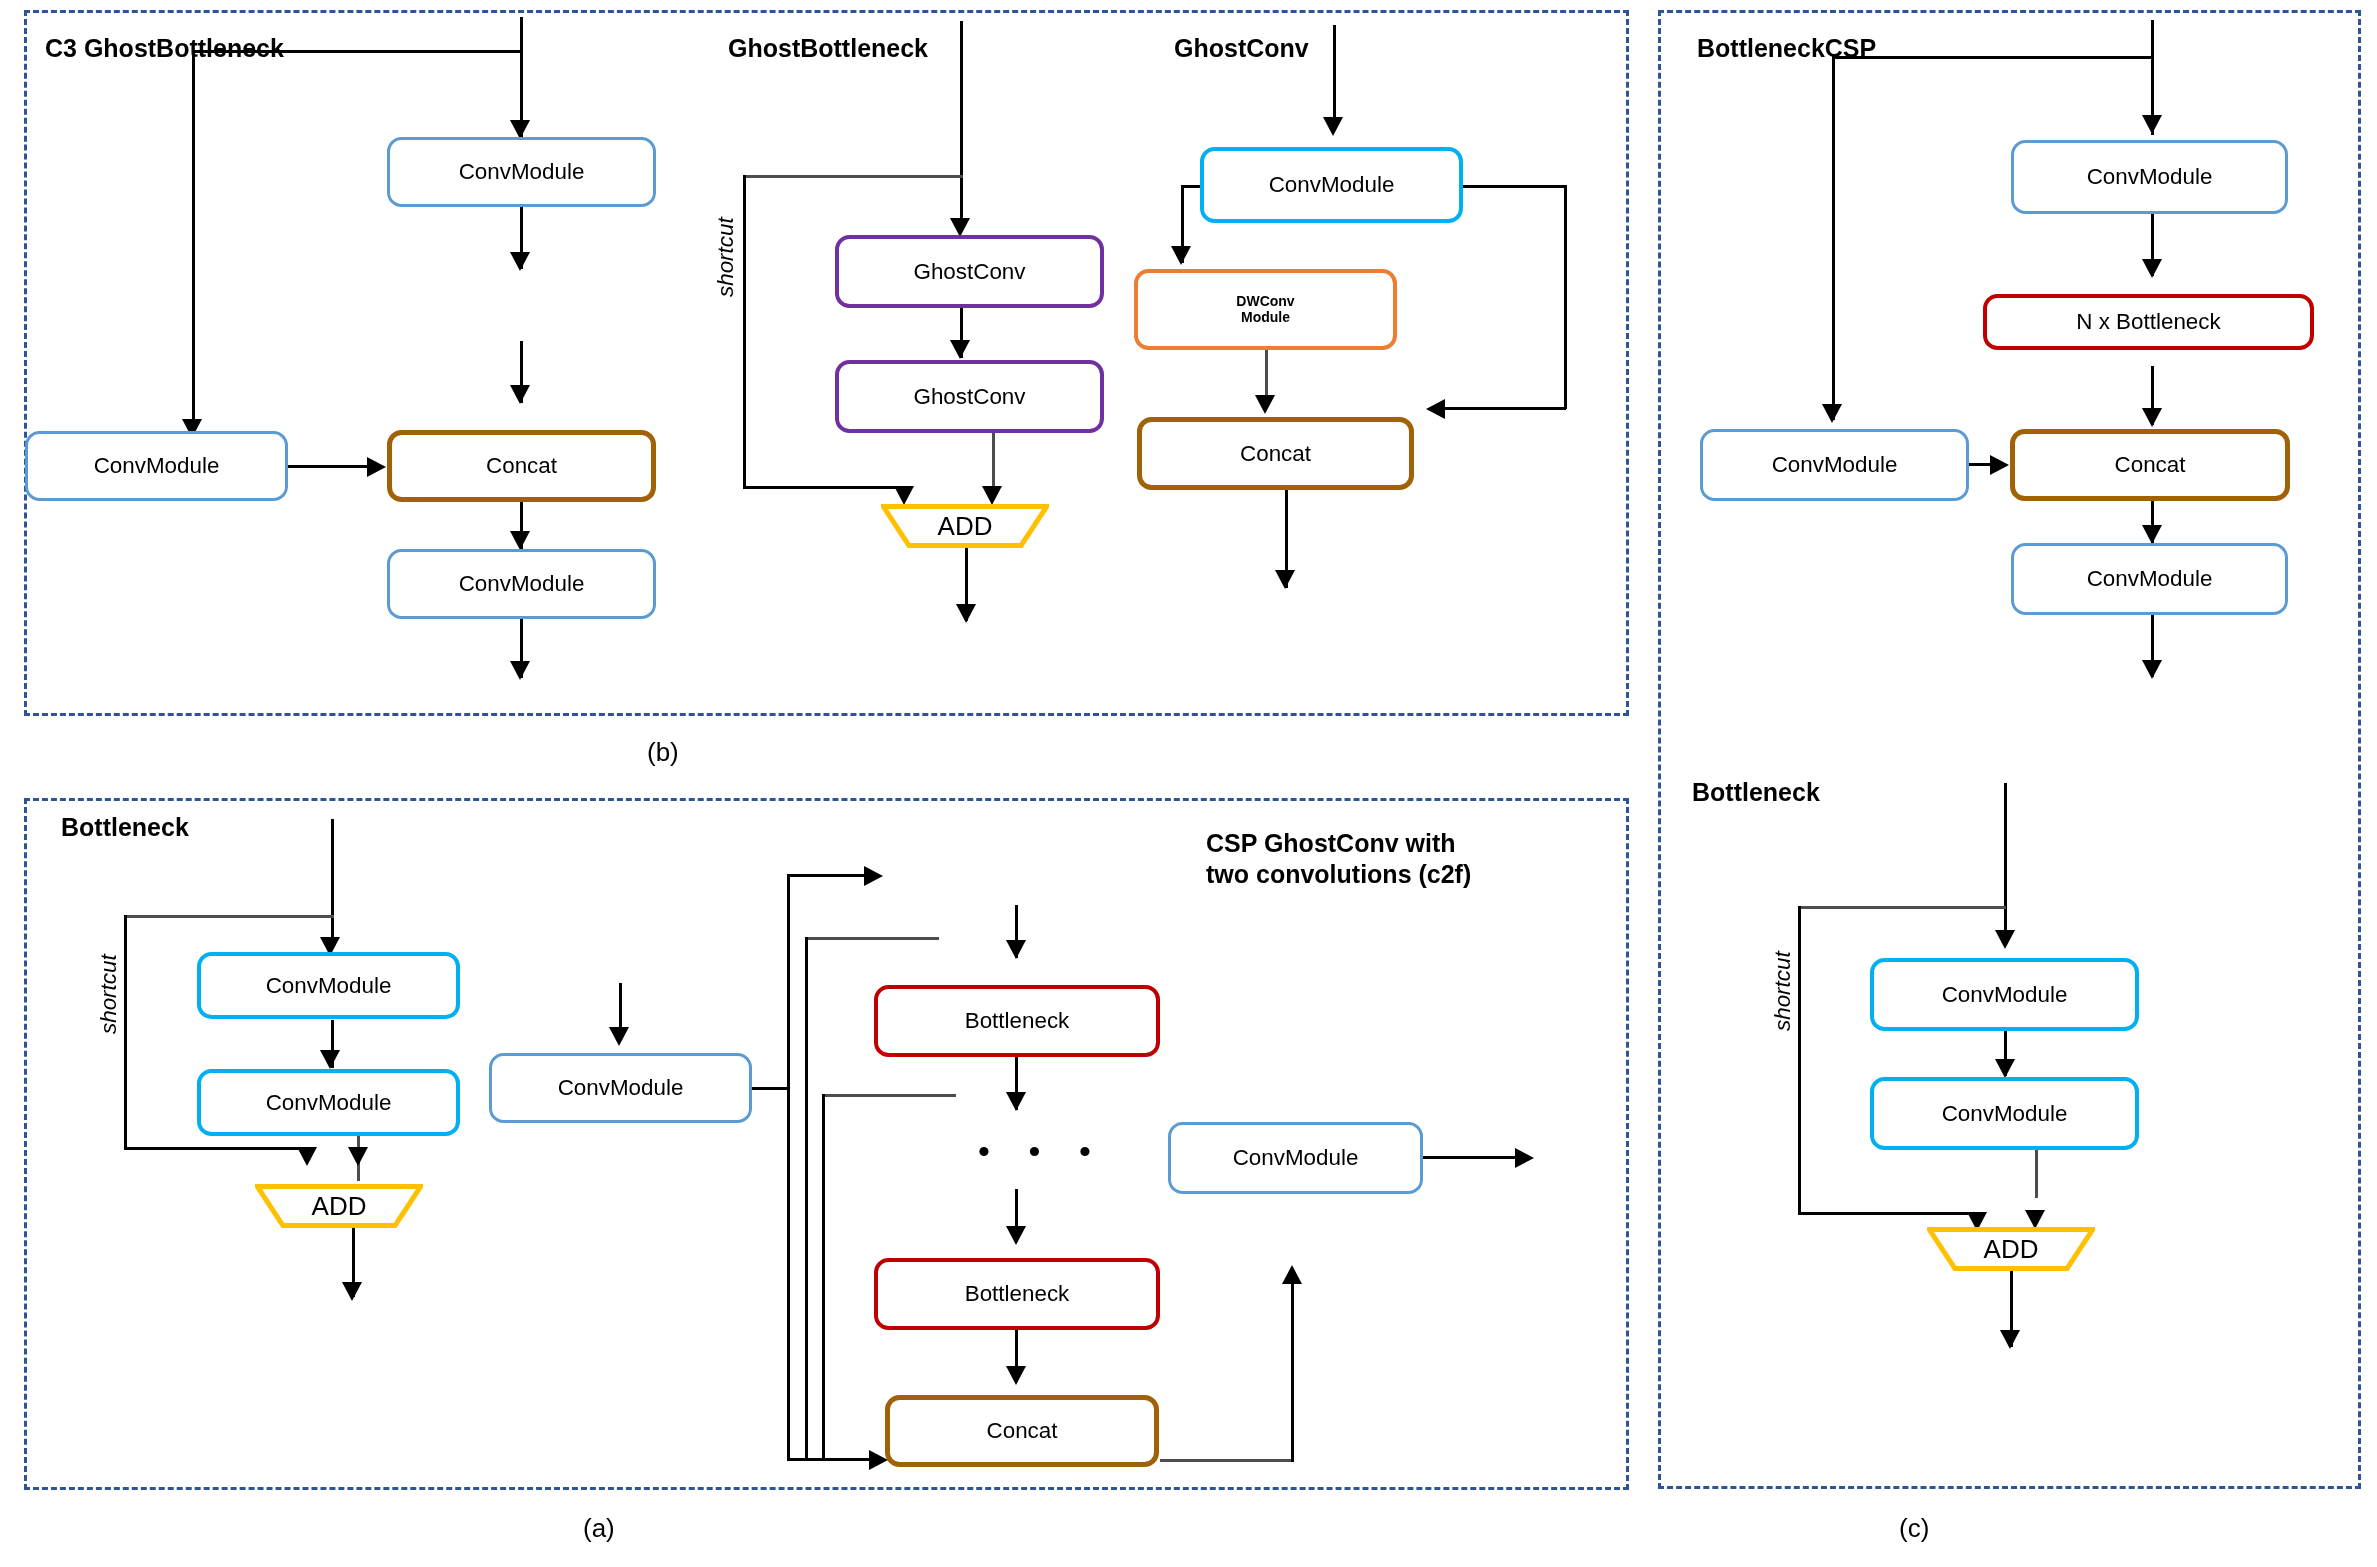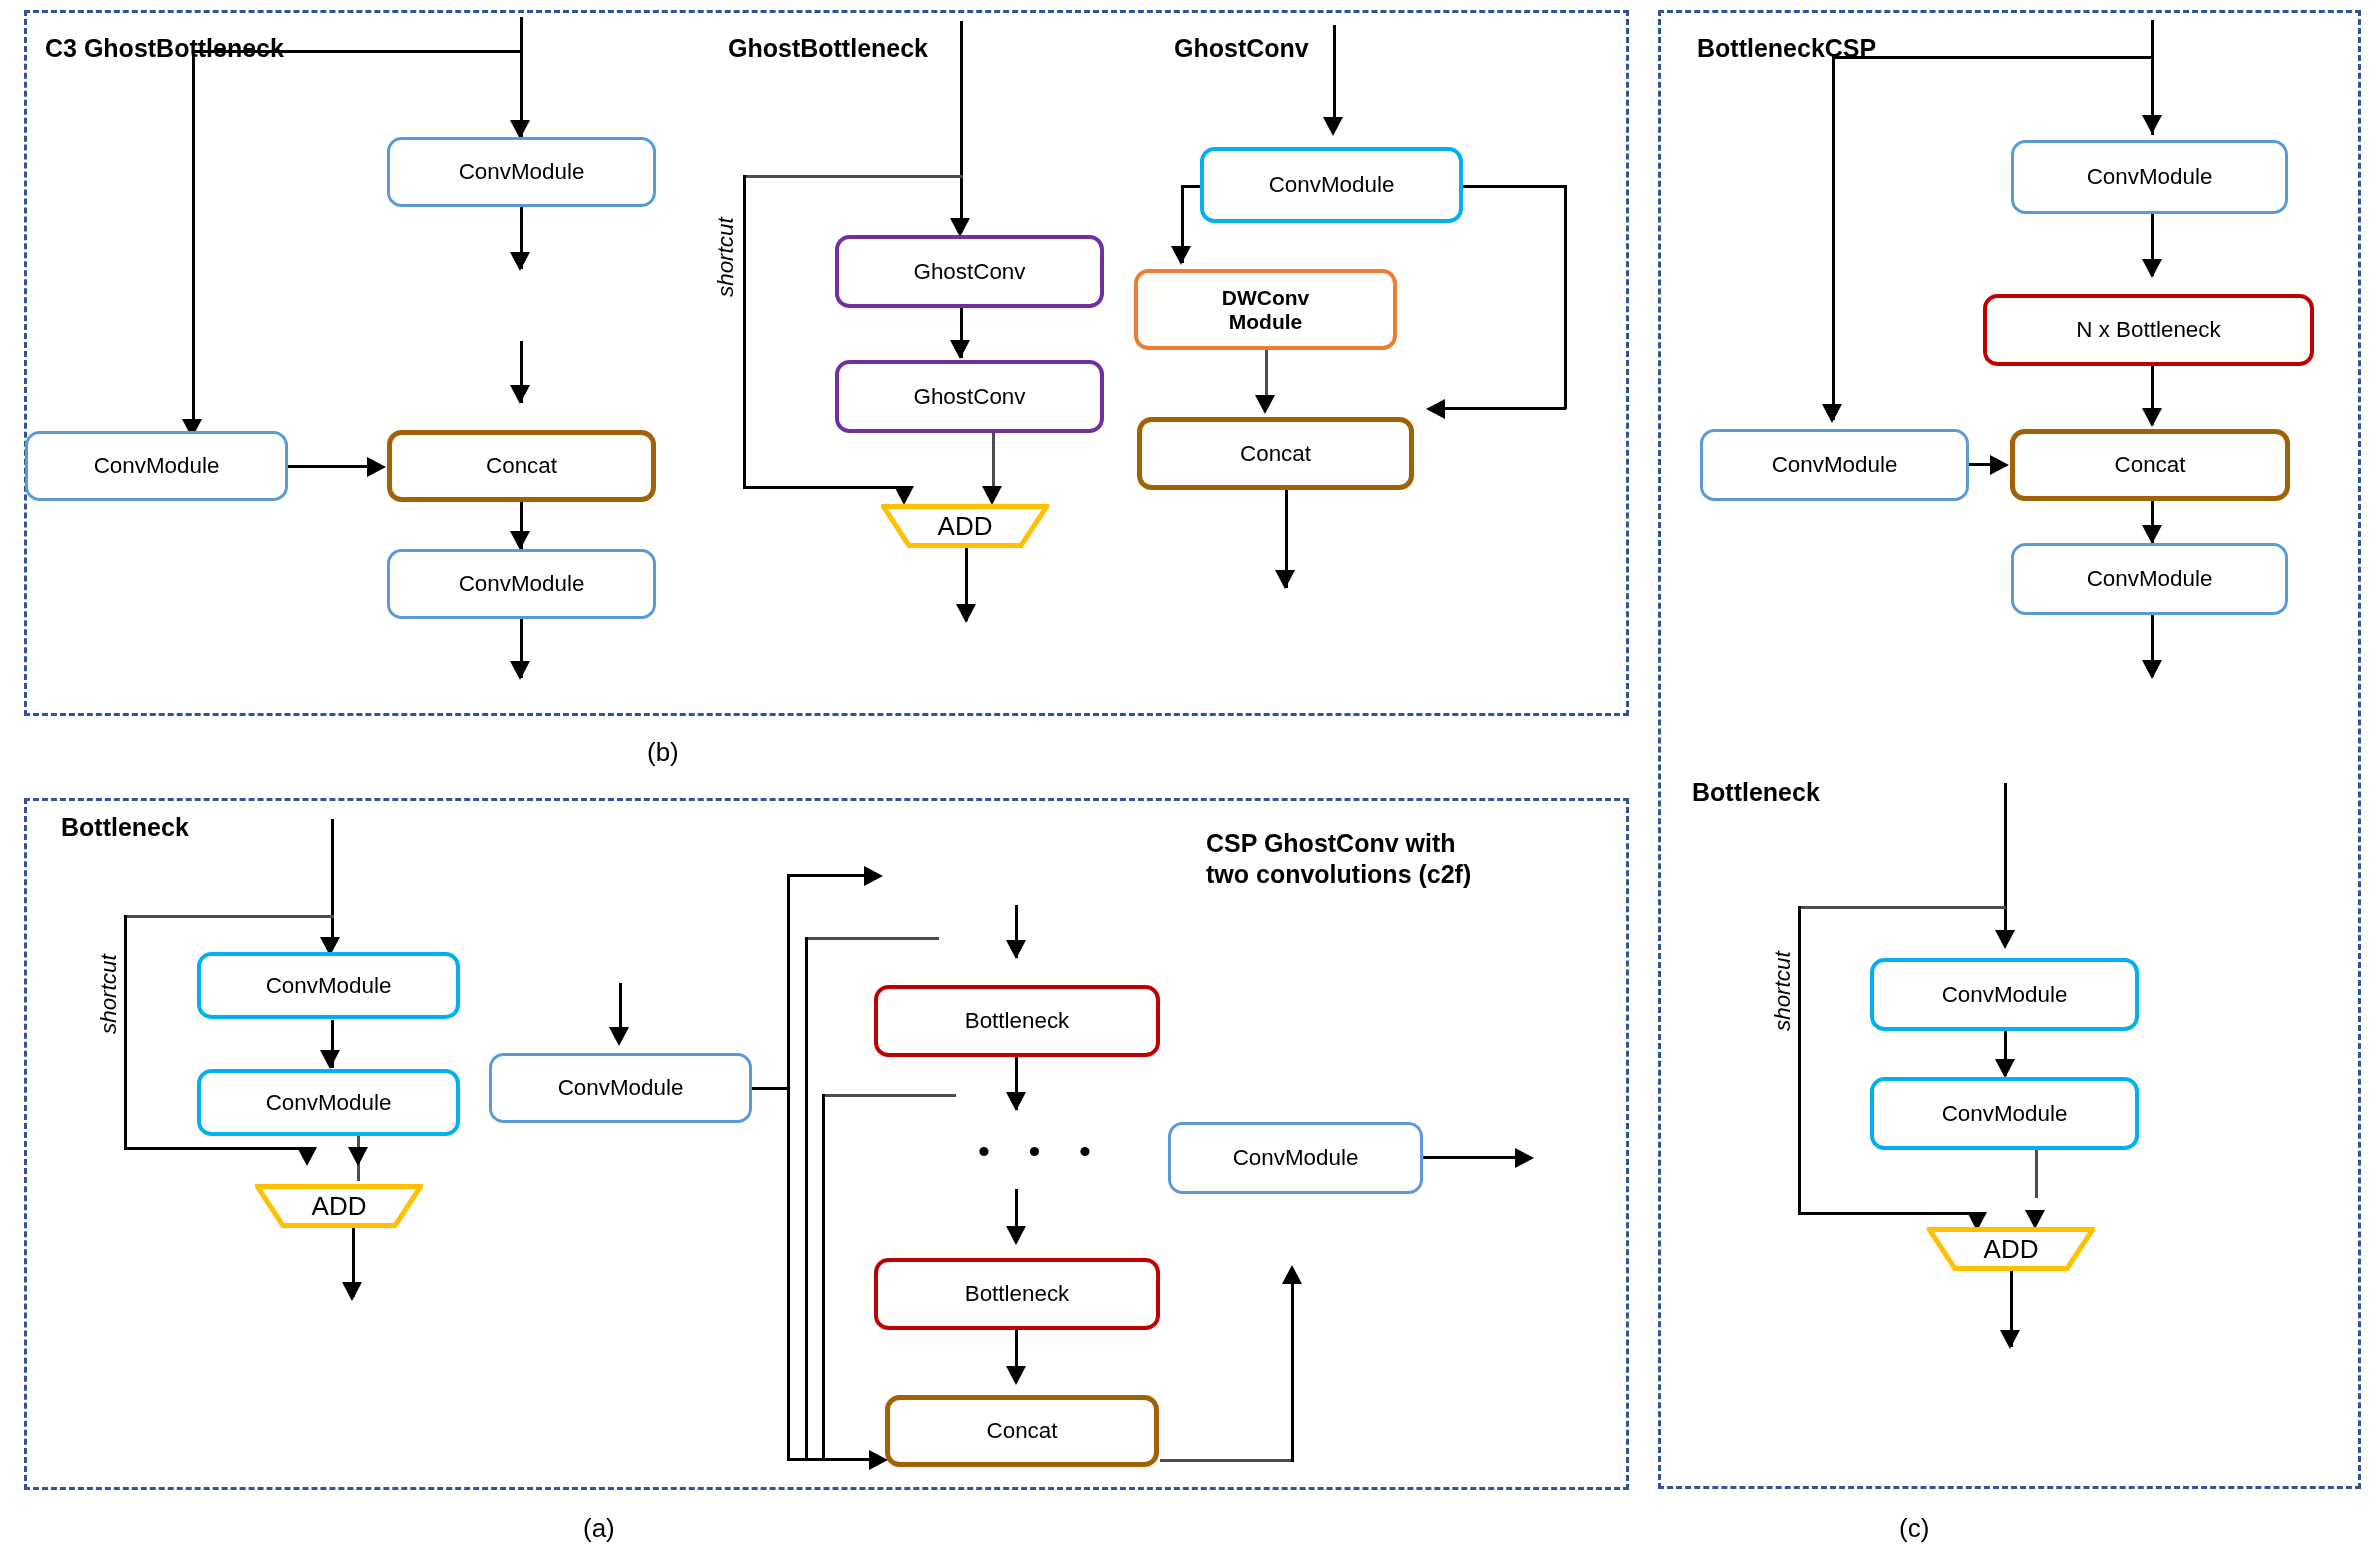--- a/index.html
+++ b/index.html
@@ -30,21 +30,21 @@
     z-index:6;
   }
   .n-blue   { border:3.9px solid #5B9BD5; }
   .n-cyan   { border:4.5px solid #00B0F0; }
   .n-red    { border:4.5px solid #C00000; }
   .n-navy   { border:5px solid #a16207; }
   .n-purple { border:4.5px solid #7030A0; }
   .n-orange { border:4.5px solid #ED7D31; }
 
   .lbl{font-size:22.4px;}
-  .lbl-sm{font-size:21px;}
+  .lbl-sm{font-size:14px;}
 
   
   .title{
     position:absolute;
     font-weight:bold;
     font-size:25px;
     color:#000000;
     white-space:pre-line;
     z-index:7;
   }
@@ -328,21 +328,21 @@
   <div class="ln vl" style="left:1832px;top:56px;width:2.8px;height:364px;"></div>
   <div class="arw arw-d" style="left:1822px;top:404px;"></div>
 
   <div class="node n-blue" style="left:2011px;top:140px;width:277px;height:74px;">
     <span class="lbl">ConvModule</span>
   </div>
 
   <div class="ln vl" style="left:2151px;top:214px;width:2.8px;height:62px;"></div>
   <div class="arw arw-d" style="left:2142px;top:259px;"></div>
 
-  <div class="node n-red" style="left:1983px;top:294px;width:331px;height:72px;">
+  <div class="node n-red" style="left:1983px;top:294px;width:331px;height:56px;">
     <span class="lbl">N x Bottleneck</span>
   </div>
 
   <div class="ln vl" style="left:2151px;top:366px;width:2.8px;height:59px;"></div>
   <div class="arw arw-d" style="left:2142px;top:408px;"></div>
 
   <div class="node n-blue" style="left:1700px;top:429px;width:269px;height:72px;">
     <span class="lbl">ConvModule</span>
   </div>
 

